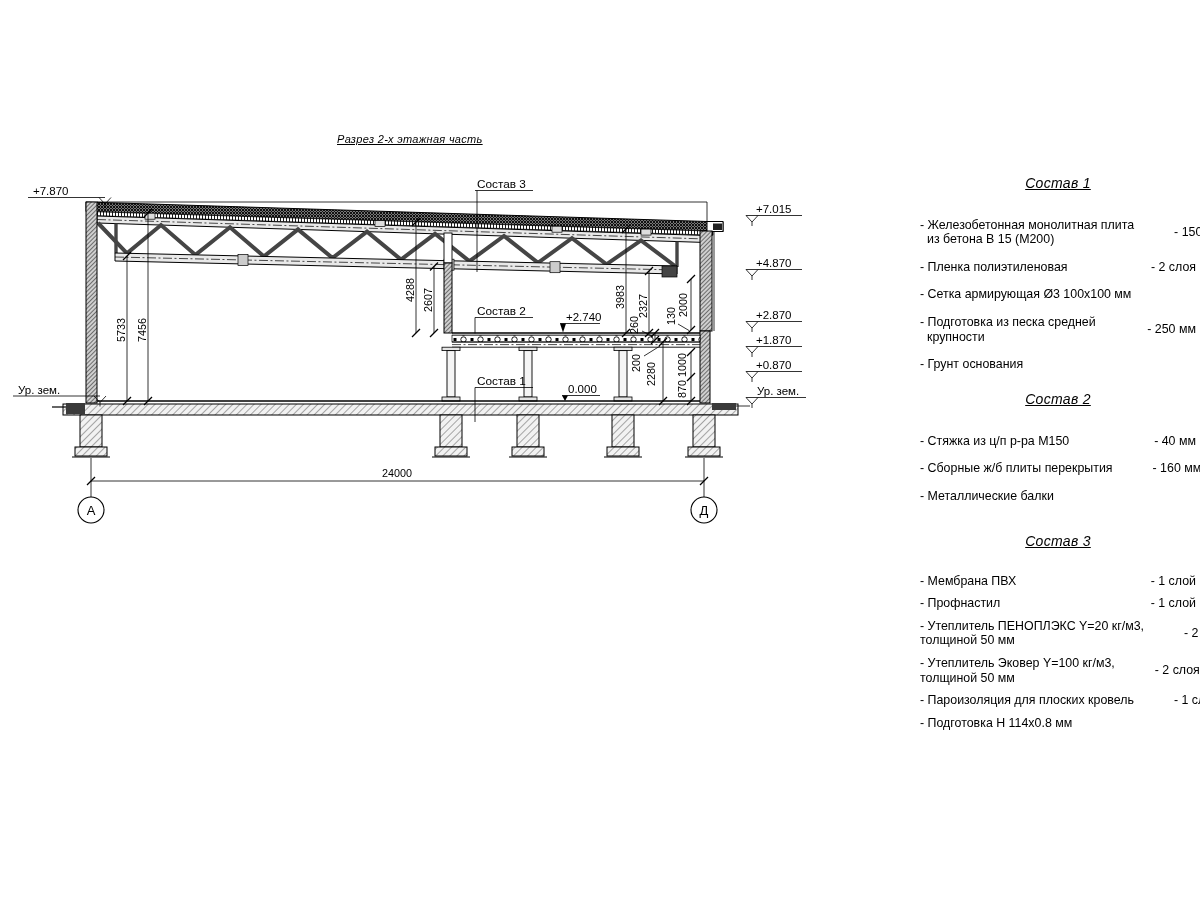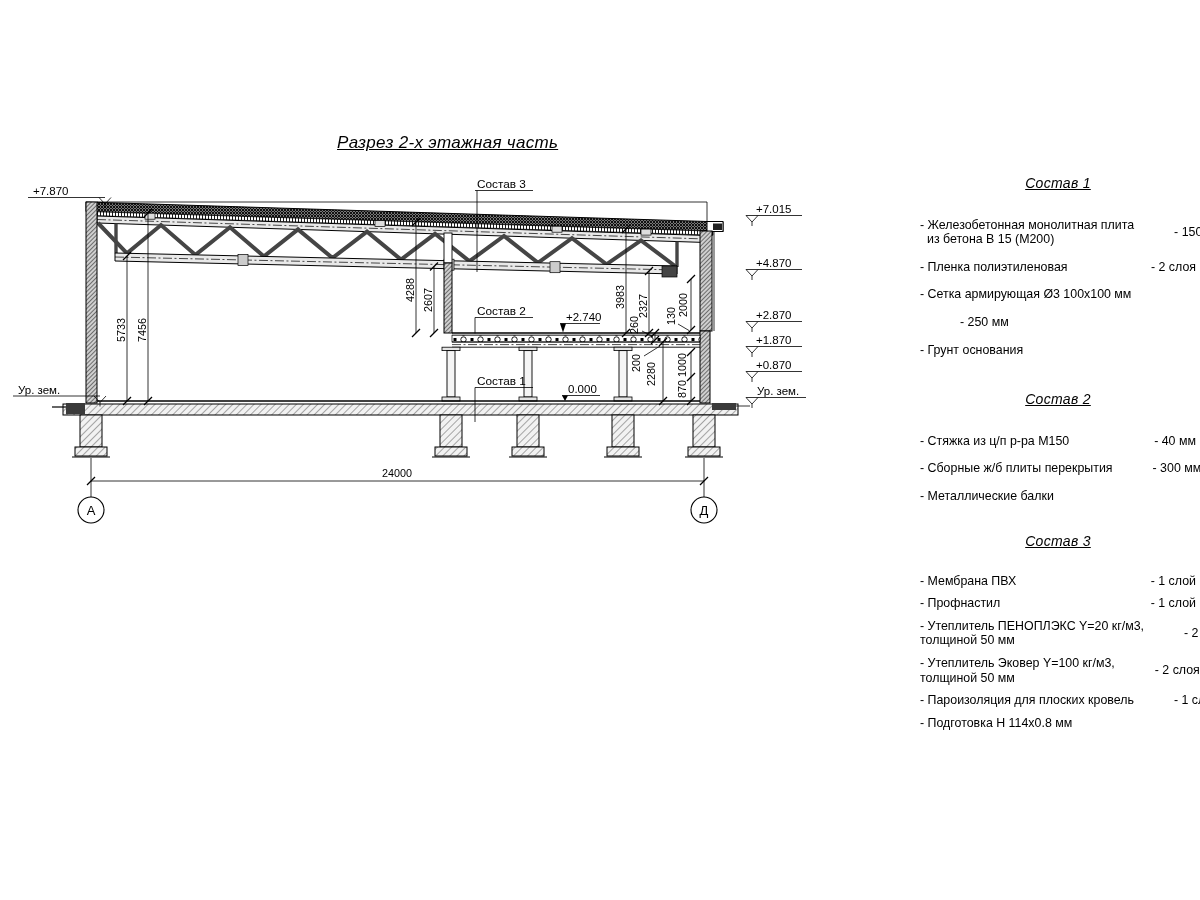--- a/index.html
+++ b/index.html
@@ -1,19 +1,19 @@
 <!DOCTYPE html>
 <html><head>
 <meta charset="utf-8">
 <style>
   html,body{margin:0;padding:0;background:#fff;}
   .page{position:relative;width:1200px;height:900px;background:#ffffff;overflow:hidden;
         font-family:"Liberation Sans",sans-serif;color:#000;}
   .drawing-svg{position:absolute;left:0;top:0;}
-  .title{position:absolute;left:337px;top:133px;font-style:italic;font-size:17px;
+  .title{position:absolute;left:337px;top:133px;font-style:italic;font-size:11px;
          letter-spacing:.3px;text-decoration:underline;white-space:nowrap;}
   .sostav{position:absolute;left:920px;width:276px;font-size:12.4px;line-height:1.18;}
   .s-head{text-align:center;font-style:italic;font-size:14px;letter-spacing:.3px;
           text-decoration:underline;margin-bottom:26px;}
   .s-item{display:flex;justify-content:space-between;align-items:center;margin-bottom:13px;}
   .c3 .s-item{margin-bottom:8px;}
   .s-val{white-space:nowrap;padding-left:8px;margin-left:32px;}
   .s-text{white-space:nowrap;}
   
   text{font-family:"Liberation Sans",sans-serif;fill:#000;}
@@ -346,36 +346,40 @@
       <div class="s-val">- 150 мм</div>
     </div>
     <div class="s-item">
       <div class="s-text">- Пленка полиэтиленовая</div>
       <div class="s-val">- 2 слоя</div>
     </div>
     <div class="s-item">
       <div class="s-text">- Сетка армирующая Ø3 100x100 мм</div>
     </div>
     <div class="s-item">
+      <div class="s-text">
+          <div>- Подготовка из песка средней</div>
+          <div style="padding-left:7px">крупности</div>
+        </div>
       <div class="s-val">- 250 мм</div>
     </div>
     <div class="s-item">
       <div class="s-text">- Грунт основания</div>
     </div>
   </div>
 
   <div class="sostav c2" style="top:391px">
     <div class="s-head">Состав 2</div>
     <div class="s-item">
       <div class="s-text">- Стяжка из ц/п р-ра М150</div>
       <div class="s-val">- 40 мм</div>
     </div>
     <div class="s-item">
       <div class="s-text">- Сборные ж/б плиты перекрытия</div>
-      <div class="s-val">- 300 мм</div>
+      <div class="s-val">- 160 мм</div>
     </div>
     <div class="s-item">
       <div class="s-text">- Металлические балки</div>
     </div>
   </div>
 
   <div class="sostav c3" style="top:533px">
     <div class="s-head" style="margin-bottom:24px">Состав 3</div>
     <div class="s-item">
       <div class="s-text">- Мембрана ПВХ</div>

